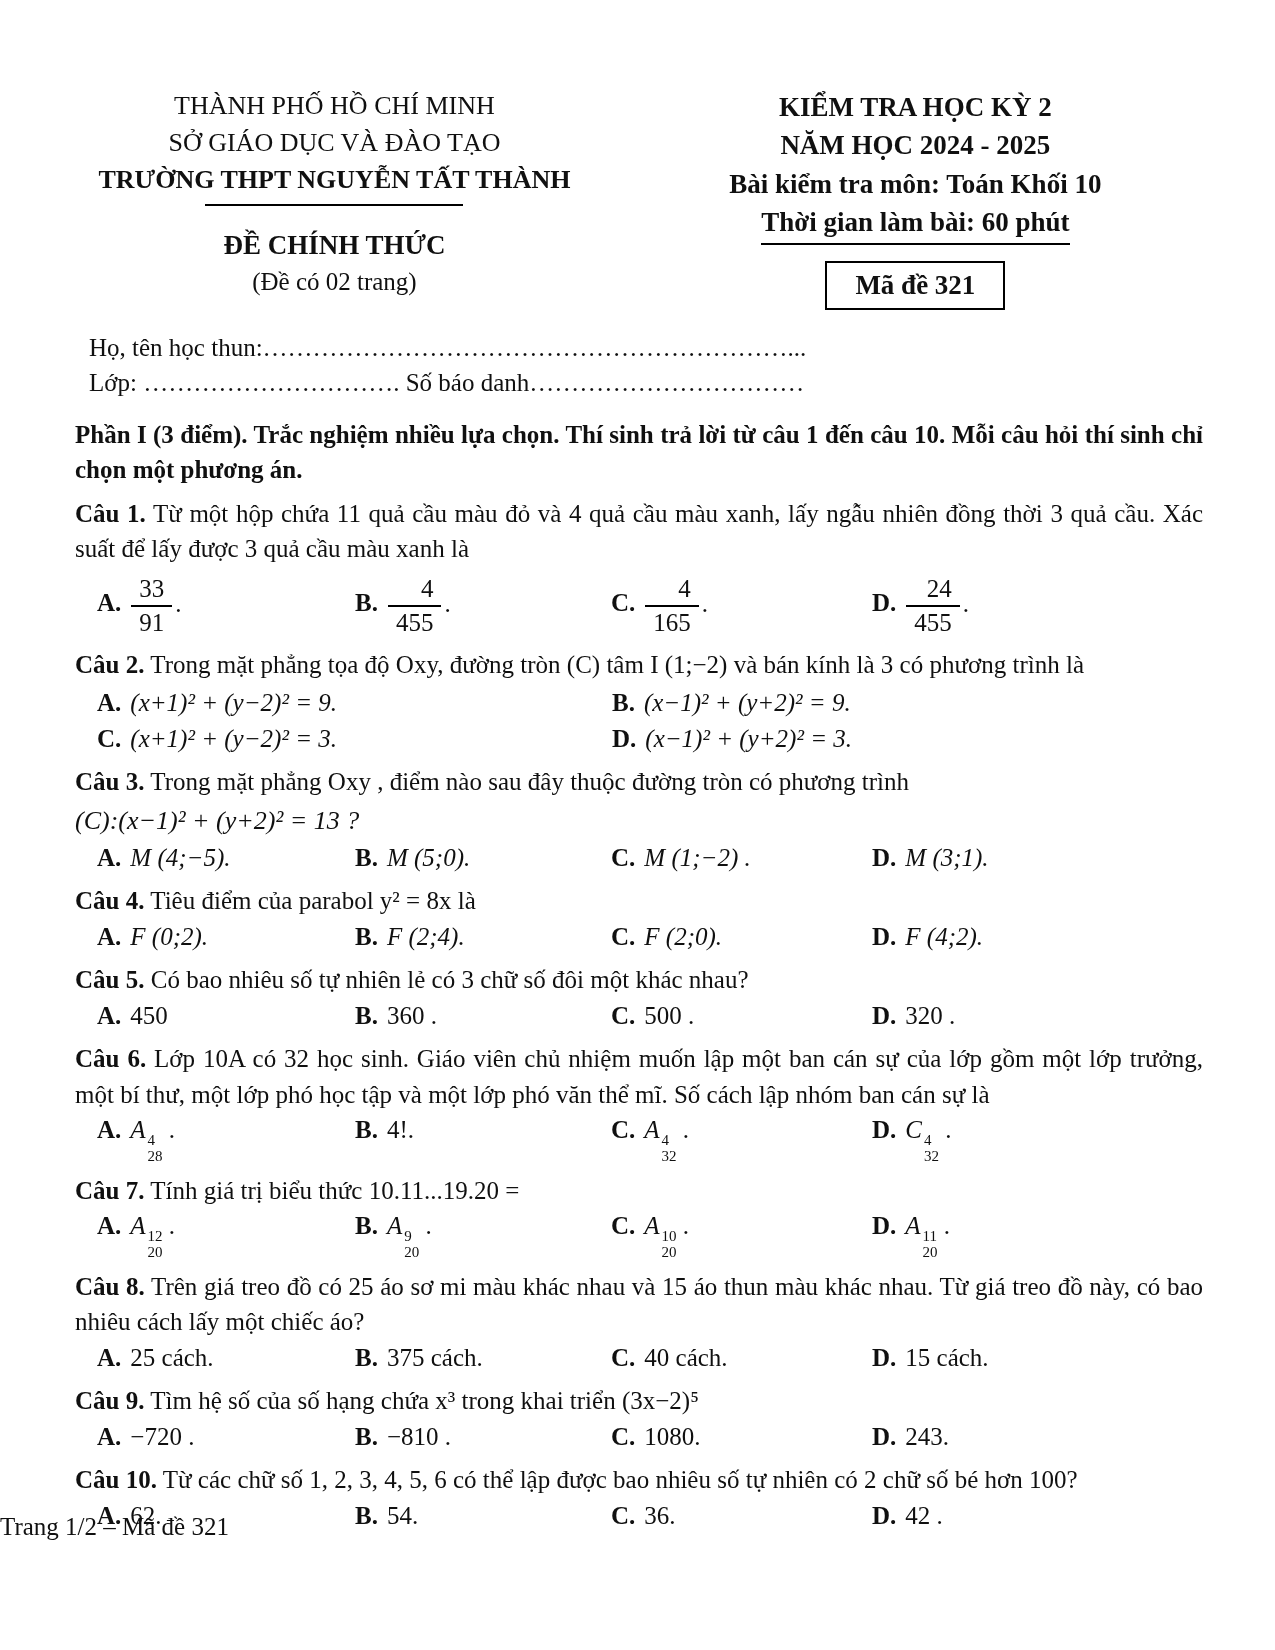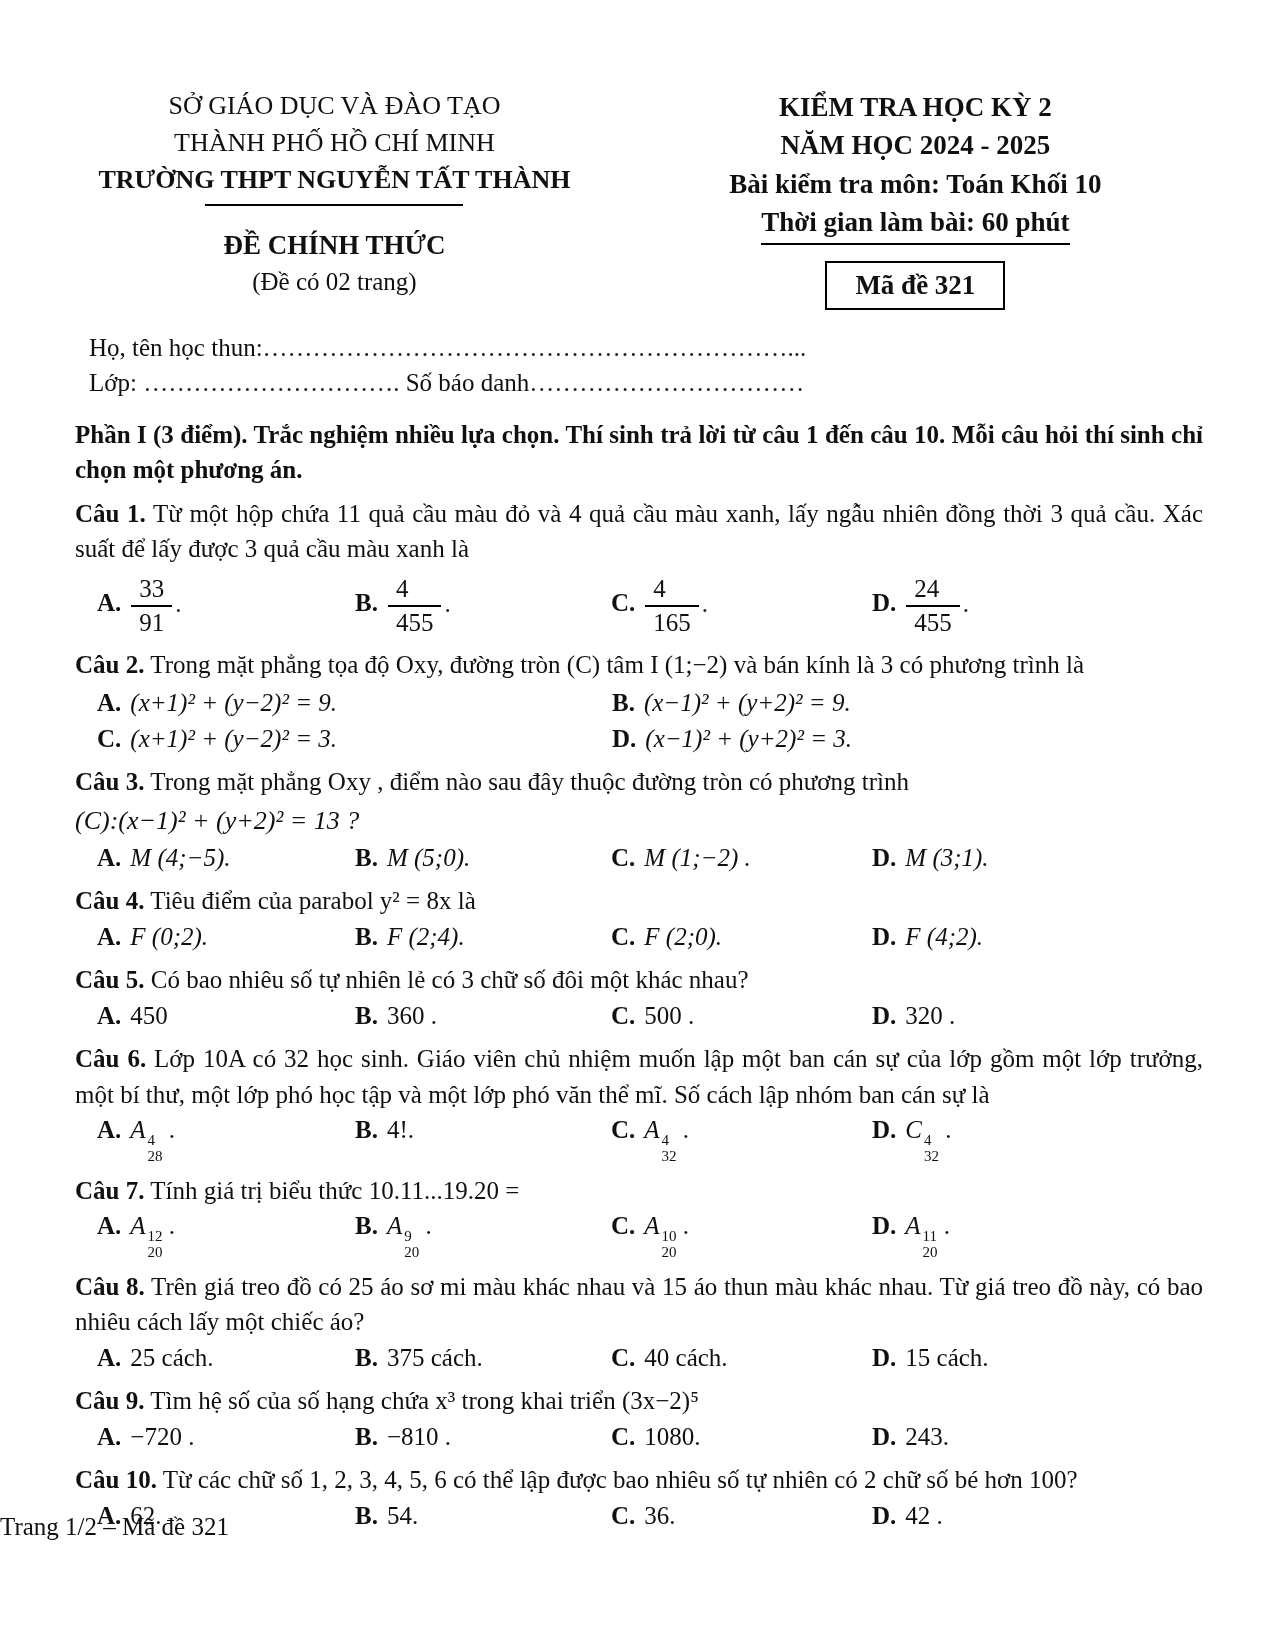--- a/index.html
+++ b/index.html
@@ -30,36 +30,36 @@
   .part-heading { font-weight:bold; margin-top:16px; text-align:justify; }
   .q { margin-top:8px; }
   .stem { margin:0; text-align:justify; }
   .qnum { font-weight:bold; }
   .eq { margin-top:3px; font-size:26px; }
   .opts4 { display:grid; grid-template-columns:258px 256px 261px auto; padding-left:22px; }
   .opts2 { display:grid; grid-template-columns:515px auto; padding-left:22px; margin-top:3px; }
   .opts-frac { margin:6px 0 2px; align-items:center; }
   .opt-label { font-weight:bold; margin-right:9px; }
   .math { font-style:italic; }
-  .frac { display:inline-block; vertical-align:middle; text-align:left; line-height:1.12; margin:2px 3px 2px 1px; }
+  .frac { display:inline-block; vertical-align:middle; text-align:right; line-height:1.12; margin:2px 3px 2px 1px; }
   .fnum { display:block; padding:0 8px 2px; border-bottom:2px solid #000; }
   .fden { display:block; padding:2px 8px 0; }
   .idx  { display:inline-flex; flex-direction:column; font-size:15px; line-height:1.05;
           vertical-align:-7px; margin-left:2px; font-style:normal; text-align:left; }
   .footer { position:absolute; left:0; right:0; bottom:106px; }
 </style>
 </head>
 <body>
 
 <div class="page">
 
   <div class="header">
     <div class="h-left">
+      <div class="h-line">THÀNH PHỐ HỒ CHÍ MINH</div>
       <div class="h-line">SỞ GIÁO DỤC VÀ ĐÀO TẠO</div>
-      <div class="h-line">THÀNH PHỐ HỒ CHÍ MINH</div>
       <div class="school">TRƯỜNG THPT NGUYỄN TẤT THÀNH</div>
       <div class="rule"></div>
       <div class="exam-type">ĐỀ CHÍNH THỨC</div>
       <div class="pages-note">(Đề có 02 trang)</div>
     </div>
     <div class="h-right">
       <div class="r-line">KIỂM TRA HỌC KỲ 2</div>
       <div class="r-line">NĂM HỌC 2024 - 2025</div>
       <div class="r-line">Bài kiểm tra môn: Toán Khối 10</div>
       <div class="r-line"><span class="duration-underline">Thời gian làm bài: 60 phút</span></div>

